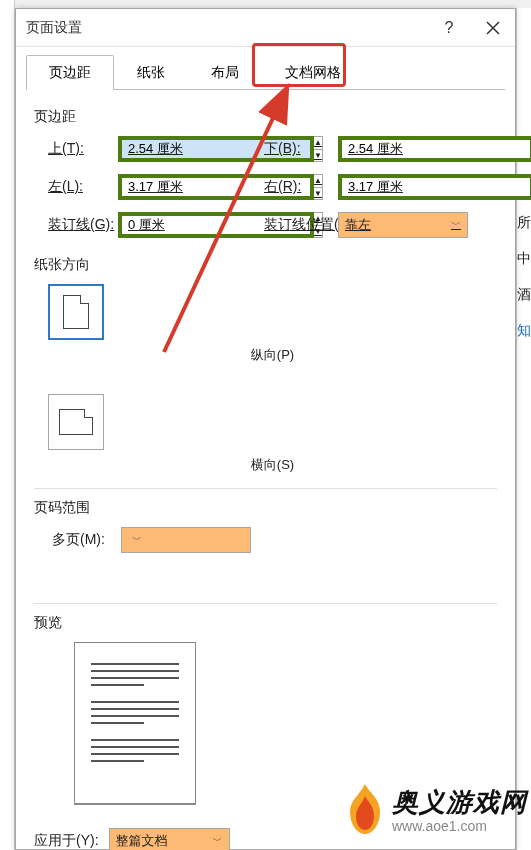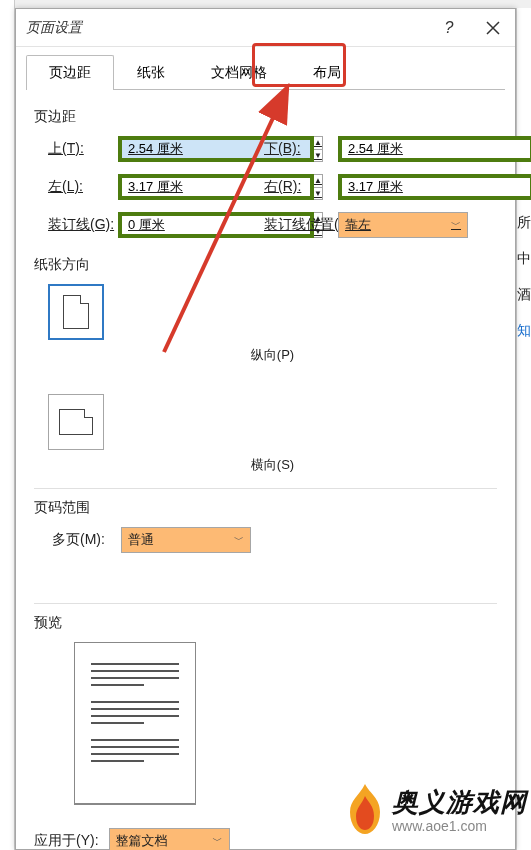--- a/index.html
+++ b/index.html
@@ -4,21 +4,21 @@
 <style>
   * { box-sizing: border-box; font-family: "Microsoft YaHei", "SimSun", sans-serif; }
   body { margin: 0; width: 531px; height: 850px; background: #f0f0f0; position: relative; overflow: hidden; }
 
   .partial-left { position: absolute; left: 0; top: 0; width: 15px; height: 850px; background: #fff; border-right: 1px solid #ccc; }
   .partial-right { position: absolute; right: 0; top: 8px; width: 15px; height: 842px; background: #fff; border-left: 1px solid #ccc; font-size: 14px; color: #222; padding-top: 160px; line-height: 36px; text-align: center; }
   .partial-right span { display: block; }
   .partial-right .link { color: #1a6fce; }
 
   .dlg { position: absolute; left: 15px; top: 8px; width: 501px; height: 842px; background: #fff; border: 1px solid #a6a6a6; box-shadow: 0 0 6px rgba(0,0,0,.2); display: flex; flex-direction: column; }
-  .titlebar { height: 38px; display: flex; align-items: center; border-bottom: 1px solid #e3e3e3; font-style: italic; }
+  .titlebar { height: 38px; display: flex; align-items: center; border-bottom: 1px solid #e3e3e3; }
   .titlebar .title { flex: 1; padding-left: 10px; font-size: 14px; color: #333; }
   .titlebar .help, .titlebar .close { width: 44px; height: 38px; display: flex; align-items: center; justify-content: center; font-size: 16px; color: #333; }
   .titlebar .close svg { width: 14px; height: 14px; }
 
   .tabs { display: flex; margin: 8px 10px 0 10px; position: relative; }
   .tab { padding: 8px 22px; font-size: 14px; border: 1px solid transparent; border-bottom: none; cursor: pointer; position: relative; }
   .tab.active { border-color: #bcbcbc; background: #fff; border-top-left-radius: 2px; border-top-right-radius: 2px; z-index: 2; }
   .tab-underline { position: absolute; left: 10px; right: 10px; bottom: 0; height: 1px; background: #bcbcbc; z-index: 1; }
   .tab-highlight { border: 3px solid #d63a2b; border-radius: 4px; position: absolute; pointer-events: none; z-index: 5; }
 
@@ -93,22 +93,22 @@
       <svg viewBox="0 0 14 14">
           <path d="M1 1 L13 13 M13 1 L1 13" stroke="#333" stroke-width="1.5"></path>
         </svg>
     </div>
   </div>
 
   <div style="position:relative">
     <div class="tabs">
       <div class="tab active">页边距</div>
       <div class="tab">纸张</div>
+      <div class="tab">布局</div>
       <div class="tab">文档网格</div>
-      <div class="tab">布局</div>
     </div>
     <div class="tab-underline"></div>
     <div class="tab-highlight" style="left:236px; top:-4px; width:94px; height:44px;"></div>
   </div>
 
   <div class="content">
     <div class="section-title">页边距</div>
 
     <div class="margin-grid" style="margin-left:14px;">
       <label>上(T):</label>
@@ -178,21 +178,20 @@
         </div>
         <div class="orient-label">横向(S)</div>
       </div>
     </div>
 
     <div class="divider"></div>
     <div class="section-title">页码范围</div>
     <div class="multi-row">
       <label>多页(M):</label>
       <div class="combobox">
-        <span>普通</span>
         <div class="arrow">﹀</div>
       </div>
     </div>
 
     <div class="divider" style="margin-top:50px"></div>
     <div class="section-title">预览</div>
     <div class="preview-box" style="margin-left:40px">
       <div class="ln"></div>
         <div class="ln"></div>
         <div class="ln"></div>

